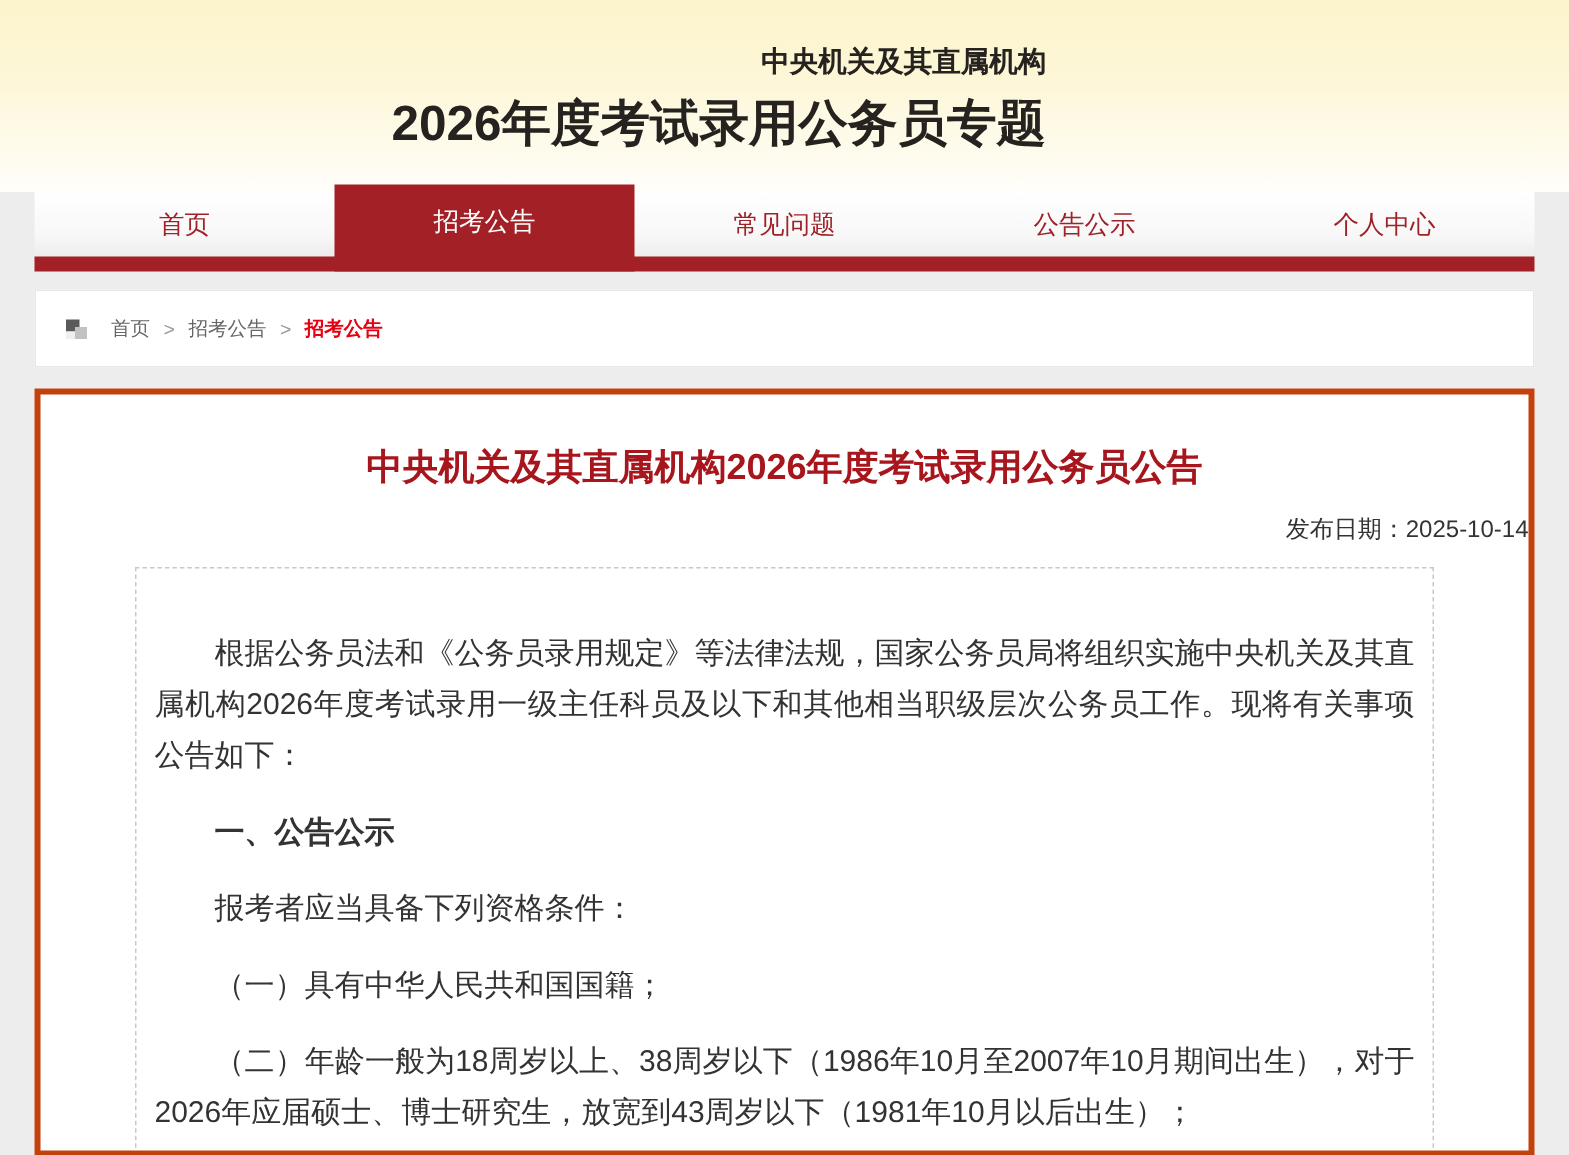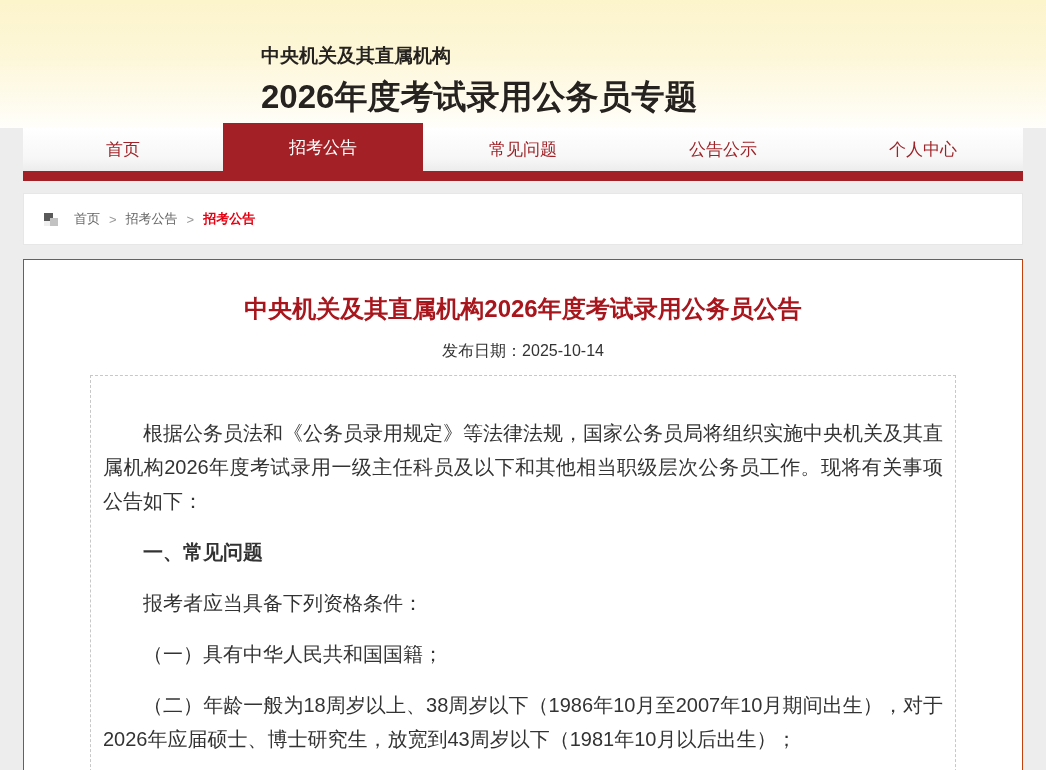--- a/index.html
+++ b/index.html
@@ -13,21 +13,21 @@
   .header {
     height: 128px;
     background: linear-gradient(180deg, #fcf4cb 0%, #fdf7d9 45%, #fffefa 100%);
   }
   .header-inner { width: 1000px; margin: 0 auto; position: relative; height: 100%; }
   .site-name {
     position: absolute; left: 6px; top: 38px;
     font-size: 37px; font-weight: bold; color: #26221f; letter-spacing: 1px;
     cursor: pointer;
   }
-  .site-sub { position: absolute; left: 238px; top: 43px; color: #26221f; }
+  .site-sub { position: absolute; left: 238px; top: 28px; color: #26221f; text-align: right; }
   .site-sub .sub1 { font-size: 19px; font-weight: bold; margin-bottom: 6px; }
   .site-sub .sub2 { font-size: 33px; font-weight: bold; }
 
   
   .nav-wrap { width: 1000px; margin: 0 auto; position: relative; height: 53px; }
   .nav-bar {
     position: absolute; left: 0; top: 0; width: 100%; height: 43px;
     background: linear-gradient(180deg, #ffffff 0%, #f7f7f7 70%, #ececec 100%);
     display: flex;
   }
@@ -60,30 +60,30 @@
   .crumb-icon .sq1 { position: absolute; left: 0; top: 0; width: 9px; height: 8px; background: #5a5a5a; }
   .crumb-icon .sq2 { position: absolute; left: 6px; top: 5px; width: 8px; height: 8px; background: #c2c2c2; }
   .crumb-icon .sq3 { position: absolute; left: 0; top: 8px; width: 6px; height: 5px; background: #efefef; }
   .crumb-link { color: #666; cursor: pointer; }
   .crumb-sep { color: #999; margin: 0 9px; }
   .crumb-current { color: #e60012; font-weight: bold; }
 
   
   .article-card {
     width: 1000px; margin: 14px auto 0;
-    background: #ffffff; border: 1px solid #c2410c;
+    background: #ffffff; border: 4px solid #c2410c;
     height: 512px; overflow: hidden;
   }
   .article-title {
     margin-top: 34px; text-align: center;
     font-size: 24px; font-weight: bold; color: #a8161d;
     line-height: 30px;
   }
   .article-date {
-    margin-top: 16px; text-align: center;
+    margin-top: 16px; text-align: right;
     font-size: 16px; color: #333; line-height: 22px;
   }
   .article-body {
     width: 866px; margin: 13px auto 0;
     border: 1px dashed #c8c8c8;
     padding: 40px 12px 40px;
   }
   .article-body p {
     font-size: 20px; line-height: 34px; color: #333;
     text-indent: 2em; margin: 0 0 17px;
@@ -128,18 +128,18 @@
   <span class="crumb-current">招考公告</span>
 </div>
 
 <div class="article-card">
   <h1 class="article-title">中央机关及其直属机构2026年度考试录用公务员公告</h1>
   <div class="article-date">
     <span>发布日期：</span><span>2025-10-14</span>
   </div>
   <div class="article-body">
     <p>根据公务员法和《公务员录用规定》等法律法规，国家公务员局将组织实施中央机关及其直属机构2026年度考试录用一级主任科员及以下和其他相当职级层次公务员工作。现将有关事项公告如下：</p>
-    <p class="heading">一、常见问题</p>
+    <p class="heading">一、公告公示</p>
     <p>报考者应当具备下列资格条件：</p>
     <p>（一）具有中华人民共和国国籍；</p>
     <p>（二）年龄一般为18周岁以上、38周岁以下（1986年10月至2007年10月期间出生），对于2026年应届硕士、博士研究生，放宽到43周岁以下（1981年10月以后出生）；</p>
   </div>
 </div>
 
 </body></html>

